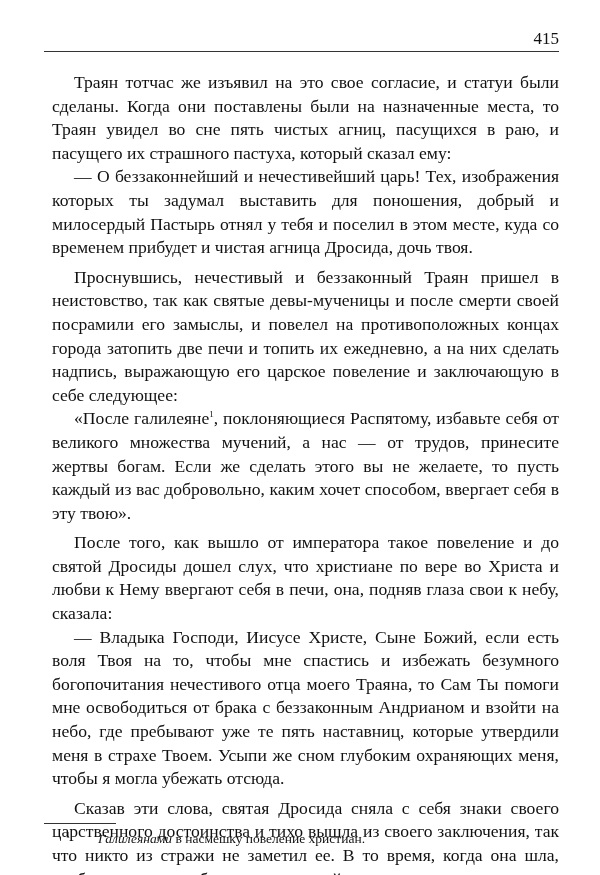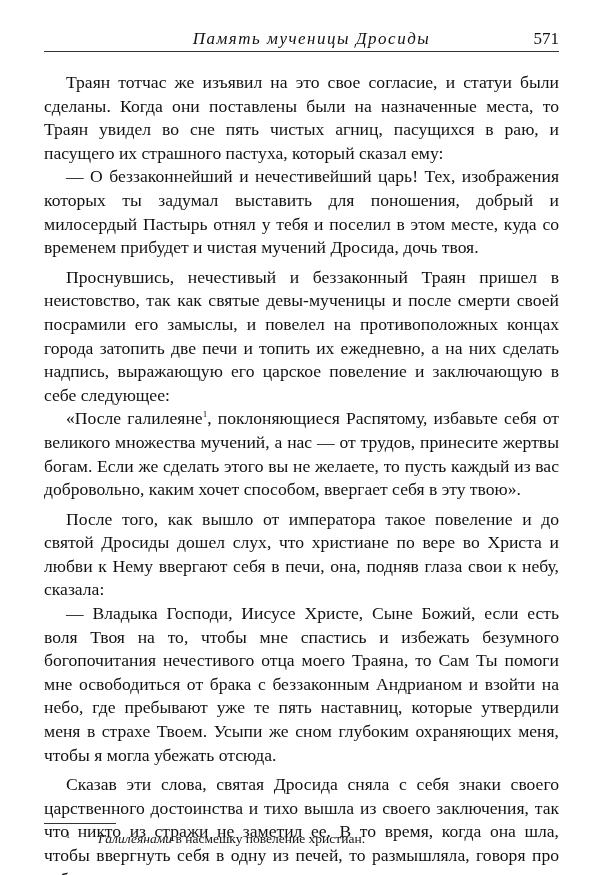--- a/index.html
+++ b/index.html
@@ -3,40 +3,39 @@
 <meta charset="utf-8">
 <style>
   html, body { margin: 0; padding: 0; background: #ffffff; }
   body { width: 600px; height: 875px; position: relative; overflow: hidden; color: #111; }
   .page { position: absolute; left: 44px; top: 0; width: 515px; font-family: "Liberation Serif", serif; }
   .running-head { position: absolute; top: 29px; left: 0; width: 515px; height: 22px; border-bottom: 1.5px solid #333; }
   .running-title { position: absolute; left: 0; right: 0; text-align: center; font-style: italic; font-size: 17px; letter-spacing: 1.5px; top: 0; padding-left: 20px; }
   .page-num { position: absolute; right: 0; top: 0; font-size: 17px; }
   .body { position: absolute; top: 65px; left: 0; width: 515px; font-size: 17.6px; line-height: 23.6px; text-align: justify; }
   .body p { margin: 0; text-indent: 0; }
-  .body p.ind { text-indent: 22px; }
+  .body p.ind { text-indent: 22px; margin-left: 8px; }
   .body p.spaced { margin-top: 6px; }
   sup { font-size: 9px; vertical-align: 7px; line-height: 0; }
   .fn-rule { position: absolute; top: 823px; left: 0; width: 72px; border-top: 1px solid #333; }
   .footnote { position: absolute; top: 831px; left: 22px; font-size: 13.5px; }
   .footnote sup { font-size: 8px; vertical-align: 5px; margin-right: 6px; }
   .footnote em { font-style: italic; margin-left: 22px; }
 </style>
 </head>
 <body>
 
 <div class="page">
   <div class="running-head">
-    <div class="running-title">Память мученицы Дросиды</div>
-    <div class="page-num">571</div>
+    <div class="page-num">415</div>
   </div>
 
   <div class="body">
     <p class="ind spaced">Траян тотчас же изъявил на это свое согласие, и статуи были сделаны. Когда они поставлены были на назначенные места, то Траян увидел во сне пять чистых агниц, пасущихся в раю, и пасущего их страшного пастуха, который сказал ему:</p>
-    <p class="ind">— О беззаконнейший и нечестивейший царь! Тех, изображения которых ты задумал выставить для поношения, добрый и милосердый Пастырь отнял у тебя и поселил в этом месте, куда со временем прибудет и чистая мучений Дросида, дочь твоя.</p>
+    <p class="ind">— О беззаконнейший и нечестивейший царь! Тех, изображения которых ты задумал выставить для поношения, добрый и милосердый Пастырь отнял у тебя и поселил в этом месте, куда со временем прибудет и чистая агница Дросида, дочь твоя.</p>
     <p class="ind spaced">Проснувшись, нечестивый и беззаконный Траян пришел в неистовство, так как святые девы-мученицы и после смерти своей посрамили его замыслы, и повелел на противоположных концах города затопить две печи и топить их ежедневно, а на них сделать надпись, выражающую его царское повеление и заключающую в себе следующее:</p>
     <p class="ind"><span>«После галилеяне</span><sup>1</sup><span>, поклоняющиеся Распятому, избавьте себя от великого множества мучений, а нас — от трудов, принесите жертвы богам. Если же сделать этого вы не желаете, то пусть каждый из вас добровольно, каким хочет способом, ввергает себя в эту твою».</span></p>
     <p class="ind spaced">После того, как вышло от императора такое повеление и до святой Дросиды дошел слух, что христиане по вере во Христа и любви к Нему ввергают себя в печи, она, подняв глаза свои к небу, сказала:</p>
     <p class="ind">— Владыка Господи, Иисусе Христе, Сыне Божий, если есть воля Твоя на то, чтобы мне спастись и избежать безумного богопочитания нечестивого отца моего Траяна, то Сам Ты помоги мне освободиться от брака с беззаконным Андрианом и взойти на небо, где пребывают уже те пять наставниц, которые утвердили меня в страхе Твоем. Усыпи же сном глубоким охраняющих меня, чтобы я могла убежать отсюда.</p>
     <p class="ind spaced">Сказав эти слова, святая Дросида сняла с себя знаки своего царственного достоинства и тихо вышла из своего заключения, так что никто из стражи не заметил ее. В то время, когда она шла, чтобы ввергнуть себя в одну из печей, то размышляла, говоря про себя:</p>
   </div>
 
   <div class="fn-rule"></div>
   <div class="footnote"><sup>1</sup><em>Галилеянами</em><span> в насмешку повеление христиан.</span></div>
 </div>

